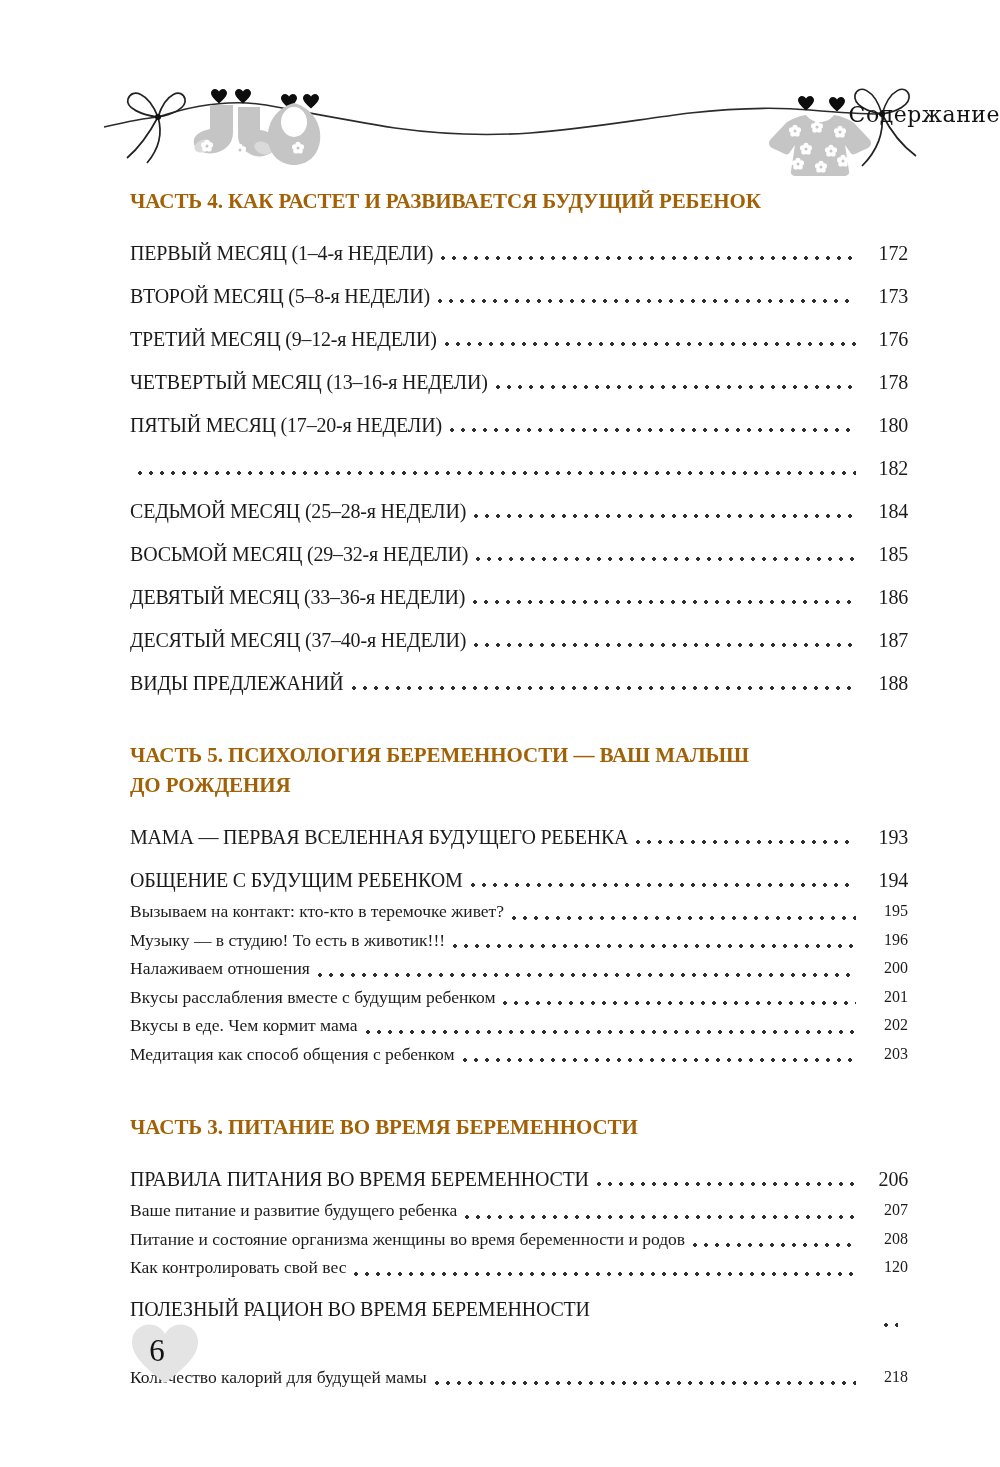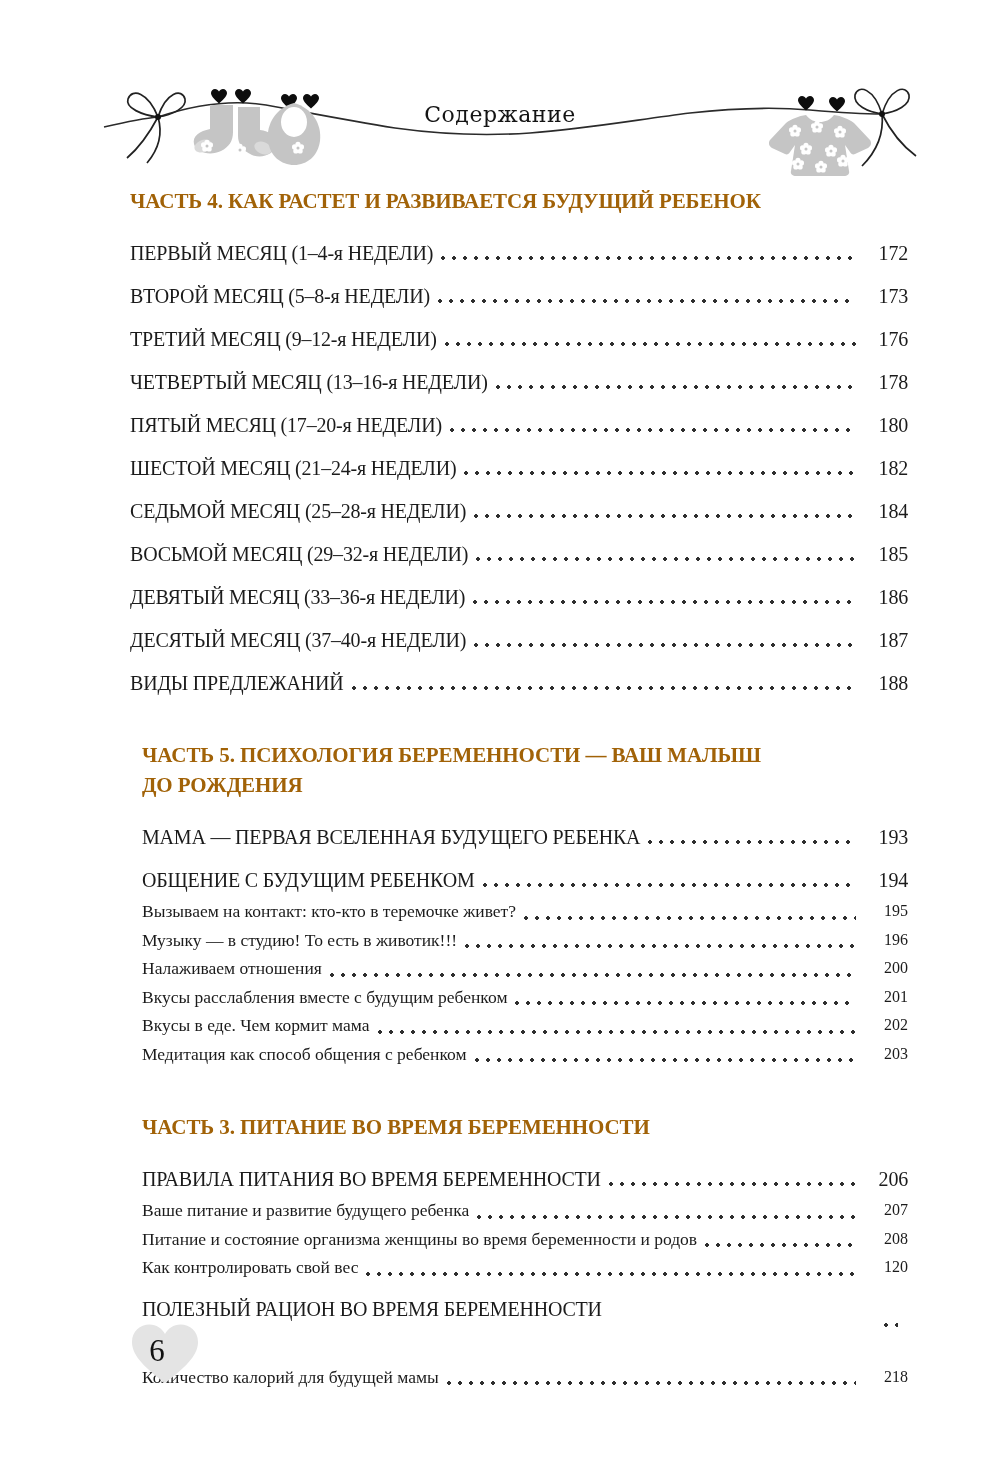--- a/index.html
+++ b/index.html
@@ -3,31 +3,31 @@
 <meta charset="utf-8">
 <style>
   html,body{margin:0;padding:0;background:#ffffff;}
   body{
     width:1000px;height:1467px;position:relative;overflow:hidden;
     font-family:"Liberation Serif", serif;color:#1b1b1b;
   }
   
   .deco-svg{position:absolute;top:0;left:0;pointer-events:none;}
   .header-title{
-    position:absolute;top:102px;left:0;right:0;text-align:center;
+    position:absolute;top:102px;left:0;right:0;text-align:right;
     font-family:"DejaVu Serif", serif;font-size:22px;letter-spacing:.5px;color:#141414;
   }
   
   .content{padding:186px 92px 0 130px;}
   .section-heading{
     margin:0 0 24px 0;font-size:21px;font-weight:700;line-height:30px;
     letter-spacing:-0.1px;color:#a16207;
   }
   .hline{display:block;}
-  .section + .section{margin-top:44px;margin-left:12px;}
+  .section + .section{margin-top:44px;}
   .row{display:flex;align-items:flex-start;}
   .row.caps{font-size:20px;line-height:26px;margin-bottom:17px;letter-spacing:-0.2px;}
   .row.sub{font-size:17.5px;line-height:28.5px;}
   .row.caps + .row.sub{margin-top:-13px;}
   .row.sub + .row.caps{margin-top:14px;flex-direction:column;}
   .label{white-space:nowrap;}
   .row.sub .label{white-space:normal;}
   .dots{
     flex:1 1 auto;min-width:14px;align-self:flex-end;height:6px;
     margin:0 10px 5px 8px;
@@ -143,21 +143,20 @@
         <span class="label">ЧЕТВЕРТЫЙ МЕСЯЦ (13–16-я НЕДЕЛИ)</span>
         <span class="dots"></span>
         <span class="pagenum">178</span>
       </div>
     <div class="row caps">
         <span class="label">ПЯТЫЙ МЕСЯЦ (17–20-я НЕДЕЛИ)</span>
         <span class="dots"></span>
         <span class="pagenum">180</span>
       </div>
     <div class="row caps">
-        <span class="label">ШЕСТОЙ МЕСЯЦ (21–24-я НЕДЕЛИ)</span>
         <span class="dots"></span>
         <span class="pagenum">182</span>
       </div>
     <div class="row caps">
         <span class="label">СЕДЬМОЙ МЕСЯЦ (25–28-я НЕДЕЛИ)</span>
         <span class="dots"></span>
         <span class="pagenum">184</span>
       </div>
     <div class="row caps">
         <span class="label">ВОСЬМОЙ МЕСЯЦ (29–32-я НЕДЕЛИ)</span>

